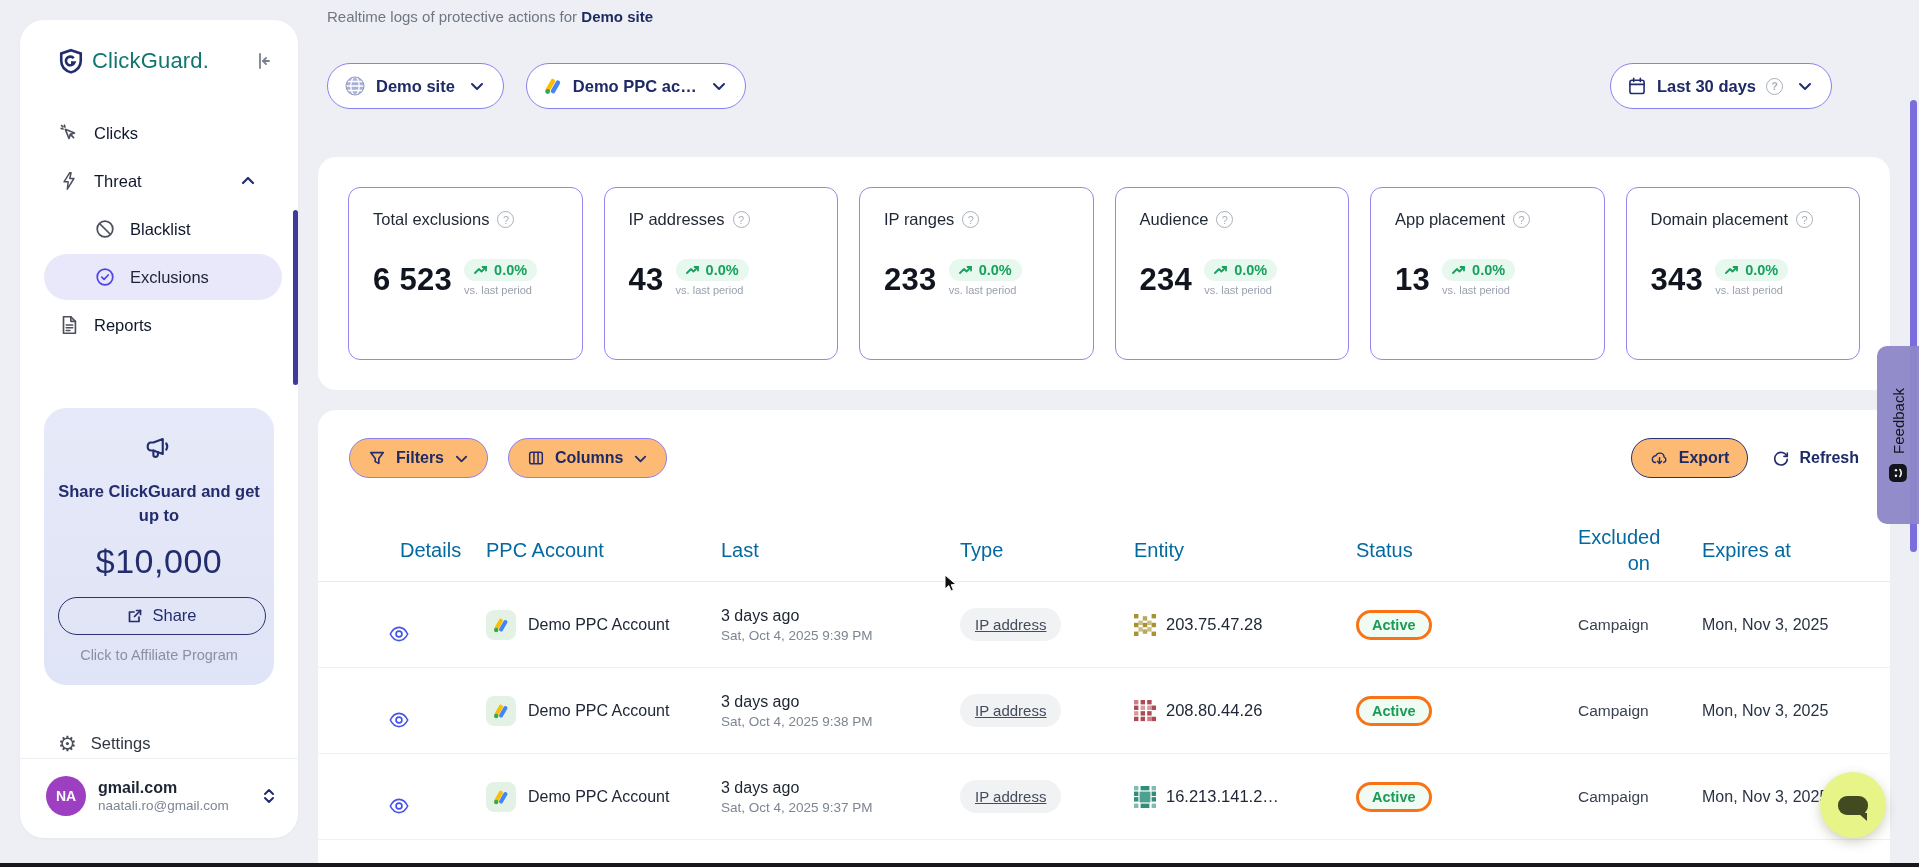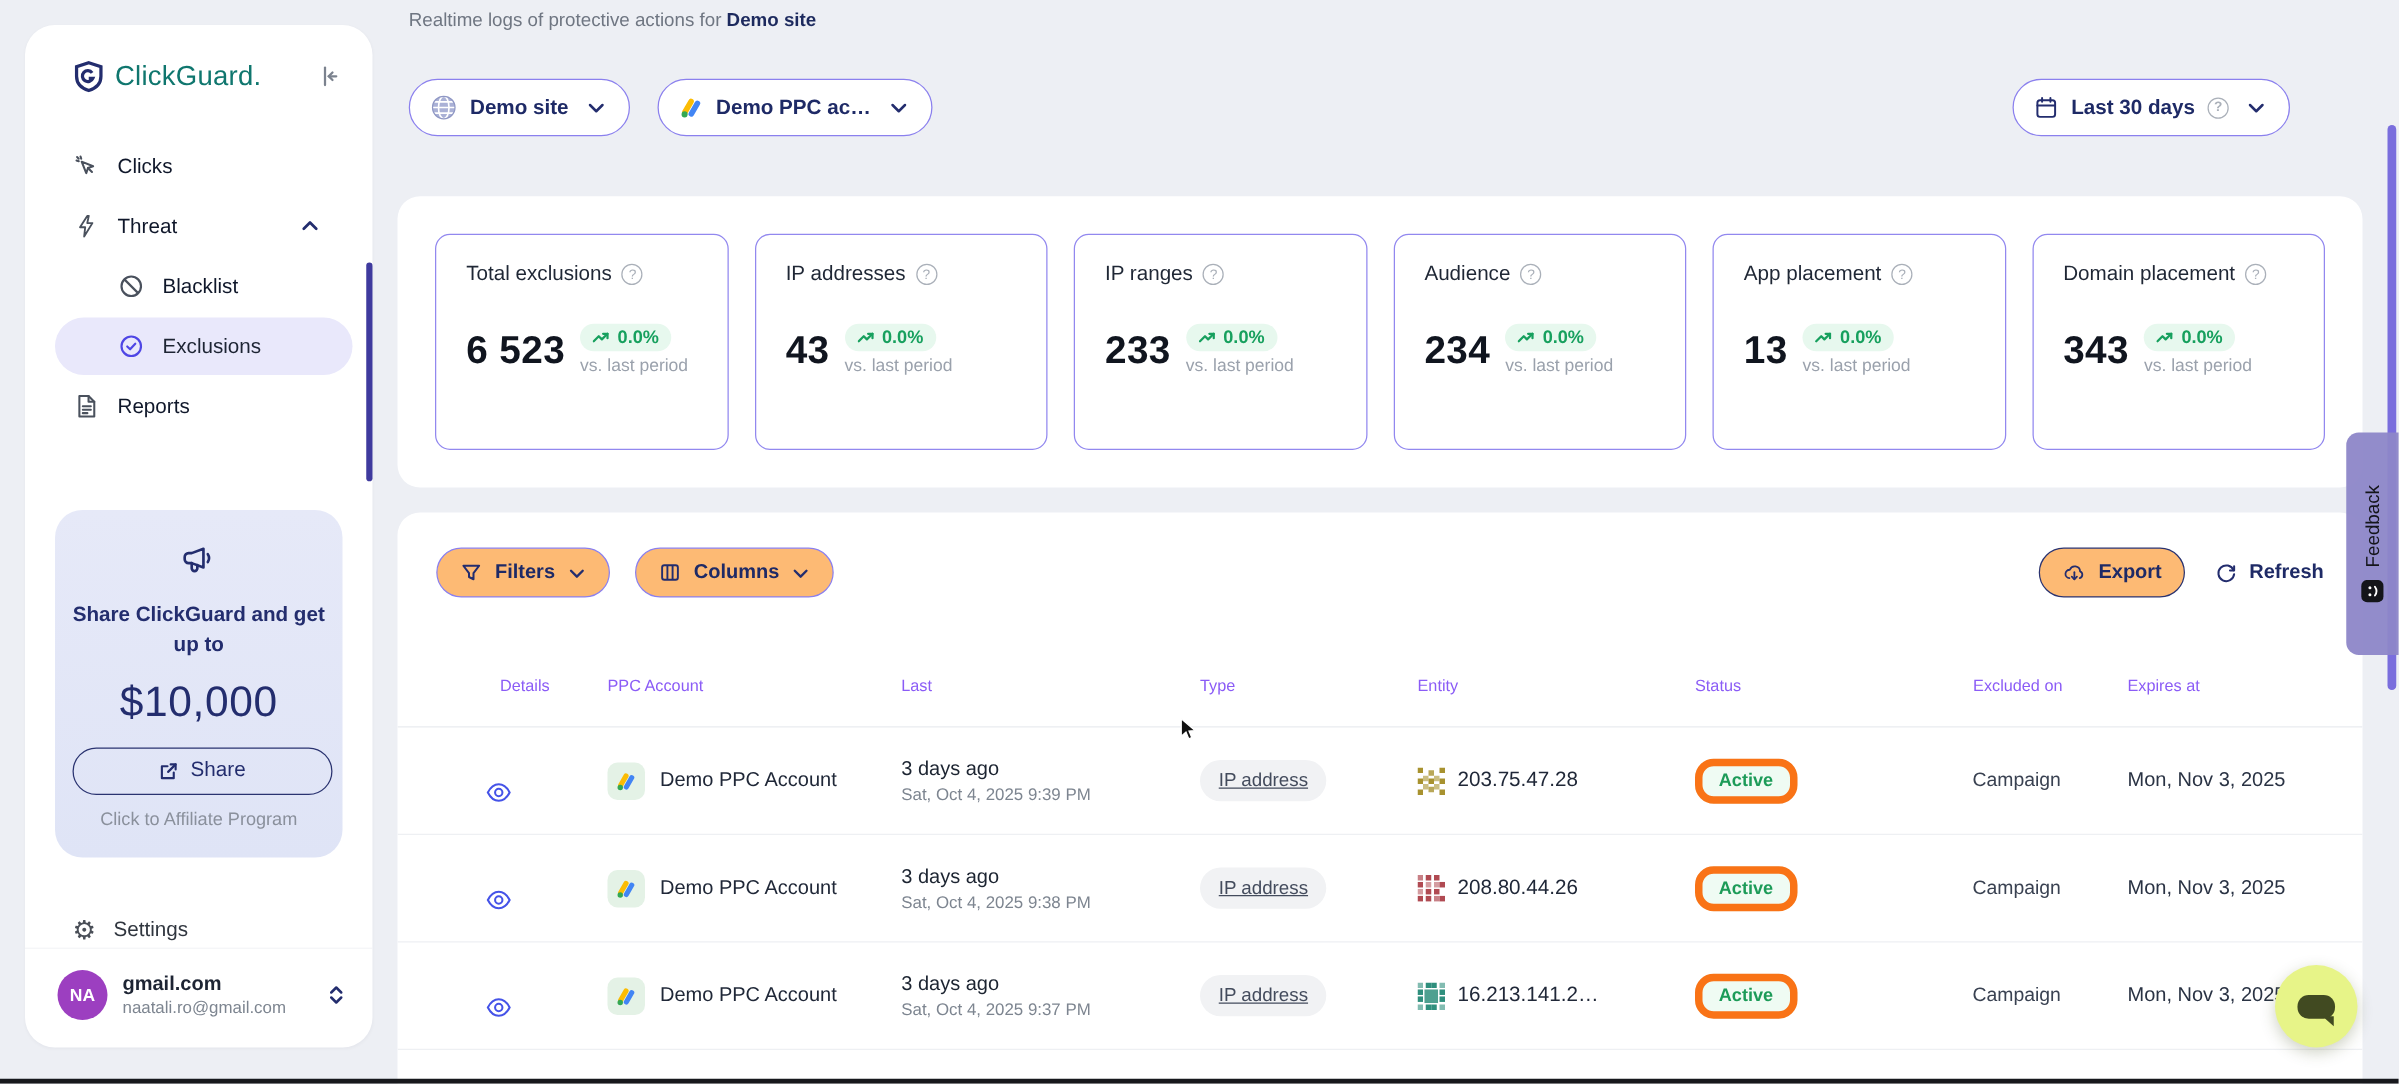--- a/index.html
+++ b/index.html
@@ -77,47 +77,47 @@
   .stat {
     flex:1; border:1px solid #9288ef; border-radius:12px; padding:22px 24px; background:#fff;
   }
   .stat-top { display:flex; align-items:center; gap:8px; }
   .stat-label { font-size:16.5px; color:#1f2735; }
   .help { width:17px; height:17px; border:1.4px solid #aab0b9; border-radius:50%; color:#aab0b9; font-size:11px; display:flex; align-items:center; justify-content:center; cursor:pointer; flex:0 0 auto; }
   .stat-bottom { display:flex; align-items:flex-start; gap:12px; margin-top:30px; }
   .stat-value { font-size:31px; font-weight:700; color:#10151f; letter-spacing:.3px; line-height:1.1; margin-top:4px; }
   .trend-wrap { display:flex; flex-direction:column; gap:3px; }
   .trend-pill { display:inline-flex; align-items:center; gap:6px; background:#e7f8ee; border-radius:13px; padding:3px 10px; color:#17a05e; font-size:14.5px; font-weight:600; width:fit-content; }
-  .trend-caption { color:#9aa1ac; font-size:14px; }
+  .trend-caption { color:#9aa1ac; font-size:11px; }
 
   .table-card { top:410px; width:1572px; height:457px; border-radius:18px 18px 0 0; overflow:hidden; }
   .toolbar { display:flex; align-items:center; padding:28px 31px 0 31px; }
   .tool-pill {
     height:40px; border:1px solid #8b80ee; border-radius:21px; background:#fdba74;
     display:flex; align-items:center; gap:10px; padding:0 18px; color:#1e2a66; font-size:16px; font-weight:600; cursor:pointer; margin-right:20px;
   }
   .export-pill { margin-left:auto; margin-right:0; border:1.5px solid #2a3370; }
   .refresh-btn { display:flex; align-items:center; gap:9px; color:#1e2a66; font-size:16px; font-weight:600; margin-left:24px; cursor:pointer; }
 
   .grid { display:grid; grid-template-columns:108px 235px 239px 174px 222px 222px 90px 1fr; padding:0 38px 0 60px; align-items:center; }
-  .thead { margin-top:40px; height:64px; border-bottom:1px solid #e9ebef; color:#8b5cf6; font-size:13px; }
+  .thead { margin-top:40px; height:64px; border-bottom:1px solid #e9ebef; color:#0369a1; font-size:20px; }
   .th { line-height:1.3; }
   .th-excluded { text-align:right; padding-right:18px; }
   .th-expires { padding-left:34px; }
   .trow { height:86px; border-bottom:1px solid #eef0f3; font-size:16px; color:#202838; }
   .cell-details { padding-left:10px; }
   .eye { color:#4553e8; cursor:pointer; width:22px; }
   .cell-ppc { display:flex; align-items:center; gap:12px; }
   .ads-badge { width:30px; height:30px; border-radius:8px; background:#e4f2e6; display:flex; align-items:center; justify-content:center; }
   .time-rel { font-size:16px; color:#1c2431; }
   .time-abs { font-size:13.5px; color:#7d8590; margin-top:3px; }
   .type-pill { background:#f1f2f4; border-radius:18px; padding:8px 15px; color:#434b5c; font-size:15px; width:fit-content;text-decoration:underline; }
   .cell-entity { display:flex; align-items:center; gap:10px; font-size:16.5px; }
   .identicon { width:22px; height:22px; flex:0 0 auto; }
-  .status-pill { border:6px solid #f97316; background:#effbf3; color:#1c9b58; font-size:14.5px; font-weight:600; border-radius:15px; padding:4px 13px; width:fit-content; }
+  .status-pill { border:3px solid #f97316; background:#effbf3; color:#1c9b58; font-size:14.5px; font-weight:600; border-radius:15px; padding:4px 13px; width:fit-content; }
   .cell-excluded { font-size:15.5px; color:#3a4252; }
   .cell-expires { padding-left:34px; font-size:16px; color:#2a3344; }
 
   
   .feedback-tab {
     position:absolute; right:0; top:346px; width:42px; height:178px;
     background:rgba(141,134,200,.95); border-radius:10px 0 0 10px;
     display:flex; align-items:center; justify-content:center; cursor:pointer; z-index:30;
   }
   .feedback-inner { transform:rotate(-90deg); display:flex; align-items:center; gap:10px; white-space:nowrap; }

